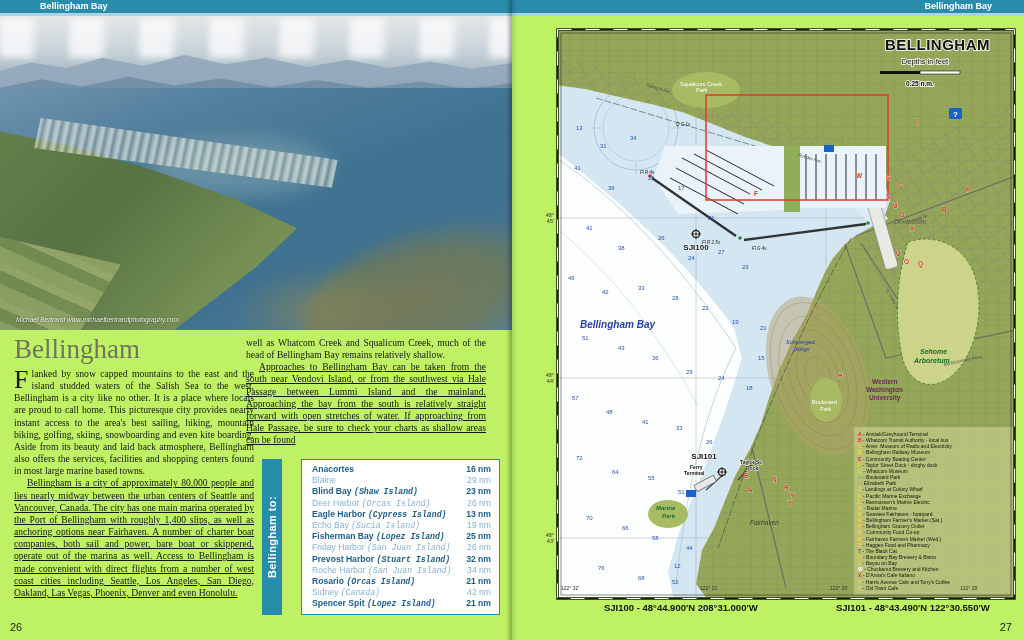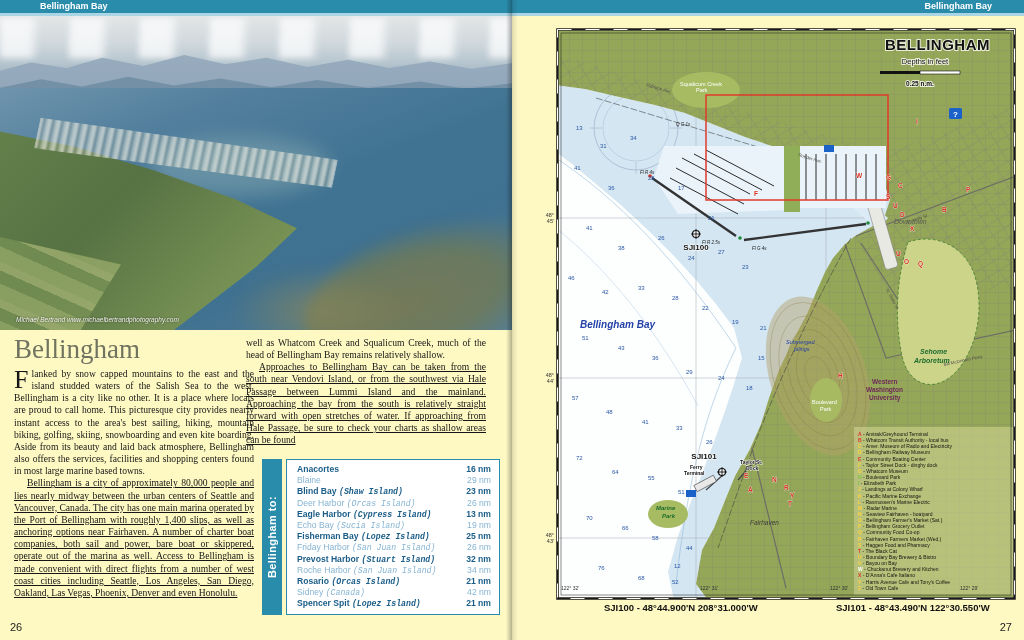--- a/index.html
+++ b/index.html
@@ -1,18 +1,18 @@
 <!DOCTYPE html>
 <html><head>
 <meta charset="utf-8">
 <style>
   html,body{margin:0;padding:0;background:#666;}
   #spread{position:relative;width:1024px;height:640px;background:#fff;overflow:hidden;
           font-family:"Liberation Sans",sans-serif;}
-  .page{position:absolute;top:0;width:512px;height:640px;background:#fef9c3;}
+  .page{position:absolute;top:0;width:512px;height:640px;background:#bef264;}
   #page-left{left:0;} #page-right{left:512px;}
   #gutter{position:absolute;left:506px;top:0;width:12px;height:640px;z-index:40;
           background:linear-gradient(90deg,rgba(0,0,0,0) 0%,rgba(0,0,0,.28) 48%,rgba(0,0,0,.10) 55%,rgba(0,0,0,0) 100%);pointer-events:none;}
   
   .hdr{position:absolute;top:0;left:0;width:100%;height:13px;background:#2a8cab;
        border-bottom:3px solid #a9d5e5;box-sizing:content-box;}
   .hdr span{color:#fff;font-size:9px;font-weight:600;line-height:13px;display:block;}
   #page-left .hdr span{padding-left:40px;}
   #page-right .hdr span{text-align:right;padding-right:32px;}
   
@@ -53,21 +53,21 @@
       line-height:12.15px;color:#161616;text-align:justify;}
   #col1{left:14px;top:368px;}
   #col2{left:246px;top:337px;}
   .col p{margin:0;}
   .col p.ind{text-indent:13px;text-decoration:underline;}
   #col1 p.first::first-letter{float:left;font-size:26px;line-height:21px;padding:1px 3px 0 0;}
   
   #dist-table{position:absolute;left:262px;top:459px;width:238px;display:flex;}
   #dist-side{width:20px;background:#2a8cab;display:flex;align-items:center;justify-content:center;}
   #dist-side span{writing-mode:vertical-rl;transform:rotate(180deg);color:#fff;font-weight:700;font-size:11px;letter-spacing:.4px;}
-  #dist-box{flex:1;border:1.5px solid #2a8cab;margin-left:4px;padding:4px 8px 4px 10px;background:#fff;}
+  #dist-box{flex:1;border:1.5px solid #2a8cab;margin-left:19px;padding:4px 8px 4px 10px;background:#fff;}
   .drow{display:flex;justify-content:space-between;font-size:8.6px;line-height:11.2px;}
   .drow .dn i{font-size:8.2px;font-family:Liberation Mono, monospace;}
   .drow.em{color:#1b5d89;font-weight:700;}
   .drow.lt{color:#85b4d2;}
   .pagenum{position:absolute;bottom:7px;font-size:11px;color:#222;}
   #pn-left{left:10px;} #pn-right{right:12px;}
   
   #map-wrap{position:absolute;left:44px;top:28px;width:460px;height:572px;}
   #lat-labels div{position:absolute;left:-22px;width:20px;text-align:right;font-size:5.5px;line-height:6px;color:#333;}
   #map-footer{position:absolute;left:0;top:602px;width:512px;height:14px;font-size:9.5px;font-weight:700;color:#111;}

